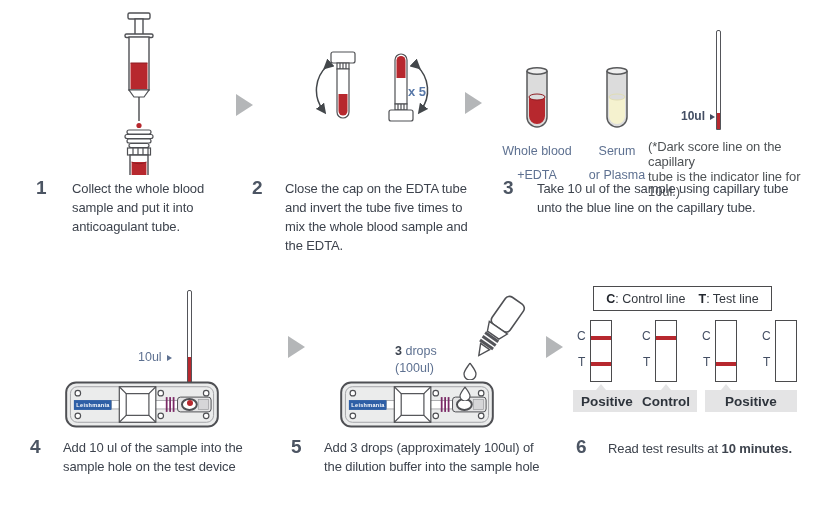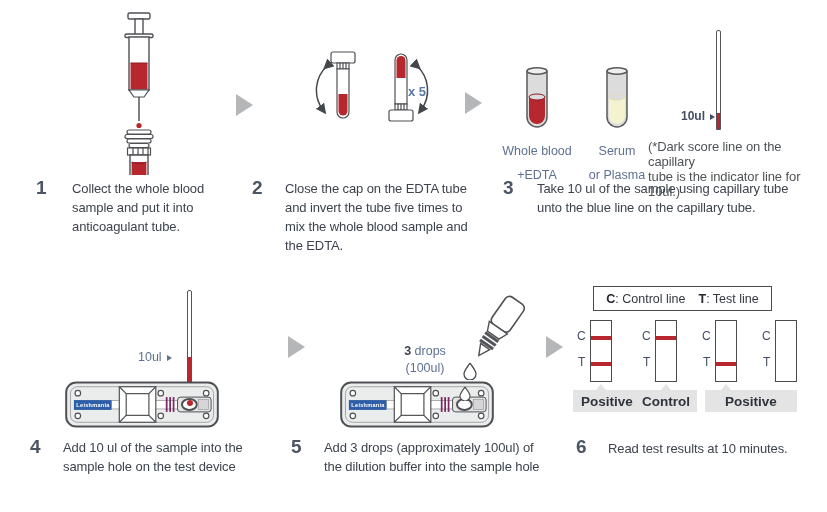--- a/index.html
+++ b/index.html
@@ -20,34 +20,34 @@
   .mini-arrow{display:inline-block;width:0;height:0;border-top:3.5px solid transparent;
     border-bottom:3.5px solid transparent;border-left:5px solid currentColor;margin-left:5px;vertical-align:middle;}
   .vol-label-dark{font-size:12px;font-weight:bold;color:var(--dark-label);}
   .vol-label-blue{font-size:12.5px;color:var(--label-blue-gray);}
   .tube-label{font-size:12.5px;color:var(--label-blue-gray);text-align:center;line-height:24px;}
   .note{font-size:13px;line-height:15px;color:var(--note-text);white-space:pre-line;letter-spacing:-0.1px;}
   .capillary{background:#fff;border:1px solid var(--stroke-gray);width:5px;box-sizing:border-box;border-radius:2px 2px 0 0;}
   .capillary .red-fill{position:absolute;left:0;right:0;bottom:0;background:var(--accent-red);}
   .brand{width:38px;height:10px;display:flex;align-items:center;justify-content:center;
     color:#fff;font-size:5.5px;font-weight:bold;letter-spacing:0.3px;}
-  .drops-label{width:60px;text-align:center;font-size:12.5px;line-height:17px;color:var(--label-blue-gray);}
+  .drops-label{width:60px;text-align:left;font-size:12.5px;line-height:17px;color:var(--label-blue-gray);}
   .drops-label b{color:#3d4450;}
   .legend-box{width:177px;height:23px;border:1.5px solid #4b4b4d;background:#fff;display:flex;
     align-items:center;justify-content:center;font-size:12.5px;color:#33383f;}
   .legend-box b{color:#23272e;}
   .strip{width:22px;height:62px;background:#fff;border:1.5px solid #4b4b4d;box-sizing:border-box;}
   .strip .line{position:absolute;left:0;width:100%;height:3.5px;background:var(--accent-red);}
   .line-c{top:15px;} .line-t{top:41px;}
   .ct{font-size:12px;color:var(--dark-label);font-weight:500;}
   .result-label{height:22px;background:var(--result-label-bg);color:#2e343c;font-size:13.5px;font-weight:bold;
     display:flex;align-items:center;justify-content:center;}
   .notch{width:0;height:0;border-left:5px solid transparent;border-right:5px solid transparent;
     border-bottom:6px solid var(--result-label-bg);}
-  .bold-part{font-weight:normal;}
+  .bold-part{font-weight:bold;}
 </style>
 </head>
 <body>
 
 <div id="canvas">
 
   <section>
     <svg class="abs" style="left:95px;top:10px" width="90" height="165" viewBox="0 0 90 165">
       <g fill="#fff" stroke="#4f5054" stroke-width="1.4">
         <rect x="33" y="3" width="22" height="6" rx="1.5"></rect>

